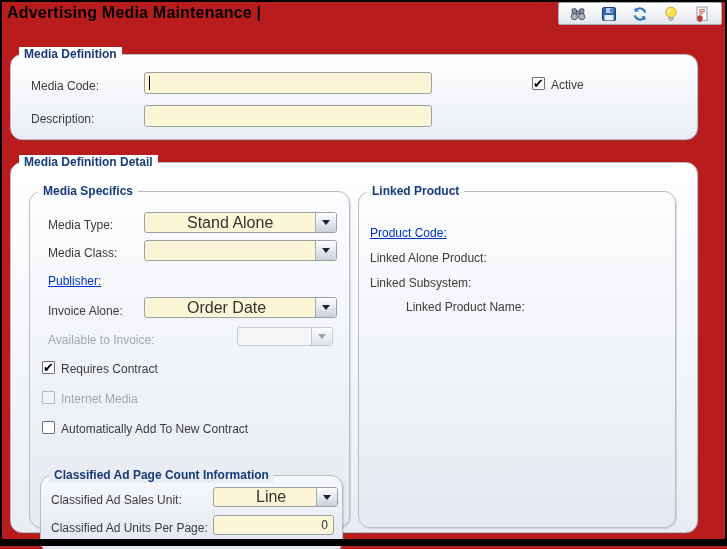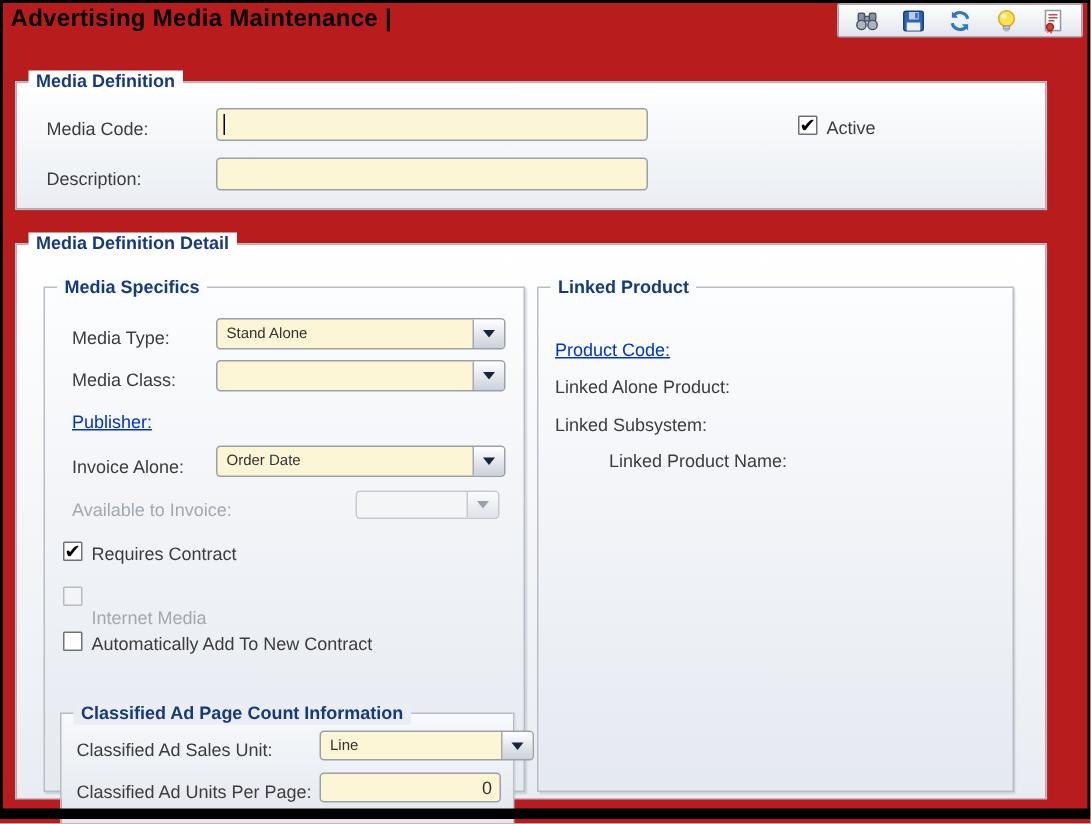--- a/index.html
+++ b/index.html
@@ -27,21 +27,21 @@
     position:absolute; left:558px; top:2px; width:164px; height:23px;
     border:1px solid #A9ADB5; border-radius:2px;
     background:linear-gradient(180deg,#FFFFFF,#E2E6EC);
     display:flex; align-items:center; justify-content:space-around; padding:0 4px;
   }
   .tb-btn { width:20px; height:19px; display:flex; align-items:center; justify-content:center; cursor:pointer; border-radius:2px; }
   .tb-btn svg { width:18px; height:18px; display:block; }
 
   .groupbox {
     position:absolute;
-    border:1px solid #B9BDC6; border-radius:0;
+    border:1px solid #B9BDC6; border-radius:12px;
     box-shadow:1px 1px 1px rgba(110,120,140,0.25);
     text-decoration:underline;
   }
   .gb-legend {
     position:absolute; top:-8px; left:8px;
     padding:0 5px; line-height:15px;
     font-size:12px; font-weight:bold; color:#173A7B;
     white-space:nowrap;
   }
   .bg-outer  { background:linear-gradient(180deg,#FFFFFF 0%,#E9EDF3 100%); }
@@ -61,21 +61,21 @@
     font-size:12px; color:#333; padding:0 5px; outline:none;
   }
   .tx-right { text-align:right; }
   .caret { position:absolute; width:1px; height:14px; background:#000; }
 
   .dropdown {
     position:absolute; display:flex;
     background:#FCF5D6; border:1px solid #9CA1A8; border-radius:3px;
     overflow:hidden; cursor:pointer;
   }
-  .dd-value { flex:1; font-size:10px; color:#333; padding:0 6px; display:flex; align-items:center; white-space:nowrap; overflow:hidden; }
+  .dd-value { flex:1; font-size:16px; color:#333; padding:0 6px; display:flex; align-items:center; white-space:nowrap; overflow:hidden;margin-left:36px; }
   .dd-btn {
     width:21px; border-left:1px solid #A6AAB1;
     background:linear-gradient(180deg,#FFFFFF 0%,#CBD1DB 100%);
     display:flex; align-items:center; justify-content:center;
   }
   .dd-arrow { width:0; height:0; border-left:4px solid transparent; border-right:4px solid transparent; border-top:5px solid #16243D; }
   .dd-disabled { background:#F4F5F7; border-color:#C5C9CF; cursor:default; }
   .dd-disabled .dd-btn { background:linear-gradient(180deg,#FAFBFC,#DFE3E9); border-left-color:#C5C9CF; }
   .dd-disabled .dd-arrow { border-top-color:#9AA1AA; }
 
@@ -201,32 +201,32 @@
       </div>
 
       <div class="checkbox" style="left:12px; top:169px;">
         <span>✔</span>
       </div>
       <span class="lbl" style="left:31px; top:170px;">Requires Contract</span>
 
       <div class="checkbox cb-disabled" style="left:12px; top:199px;">
         <span></span>
       </div>
-      <span class="lbl lbl-disabled" style="left:31px; top:200px;margin-top:13px;">Internet Media</span>
+      <span class="lbl lbl-disabled" style="left:31px; top:200px;">Internet Media</span>
 
       <div class="checkbox" style="left:12px; top:229px;">
         <span></span>
       </div>
       <span class="lbl" style="left:31px; top:230px;">Automatically Add To New Contract</span>
 
       <div class="groupbox bg-class" style="left:10px; top:283px; width:303px; height:78px;">
         <span class="gb-legend lg-gray">Classified Ad Page Count Information</span>
 
         <span class="lbl" style="left:10px; top:17px;">Classified Ad Sales Unit:</span>
-        <div class="dropdown" style="left:172px; top:11px; width:143px; height:20px;">
+        <div class="dropdown" style="left:172px; top:11px; width:125px; height:20px;">
           <span class="dd-value">Line</span>
           <span class="dd-btn">
             <span class="dd-arrow"></span>
           </span>
         </div>
 
         <span class="lbl" style="left:10px; top:45px;">Classified Ad Units Per Page:</span>
         <input class="tx-input tx-right" style="left: 172px; top: 39px; width: 121px; height: 20px;" value="0">
       </div>
     </div>

